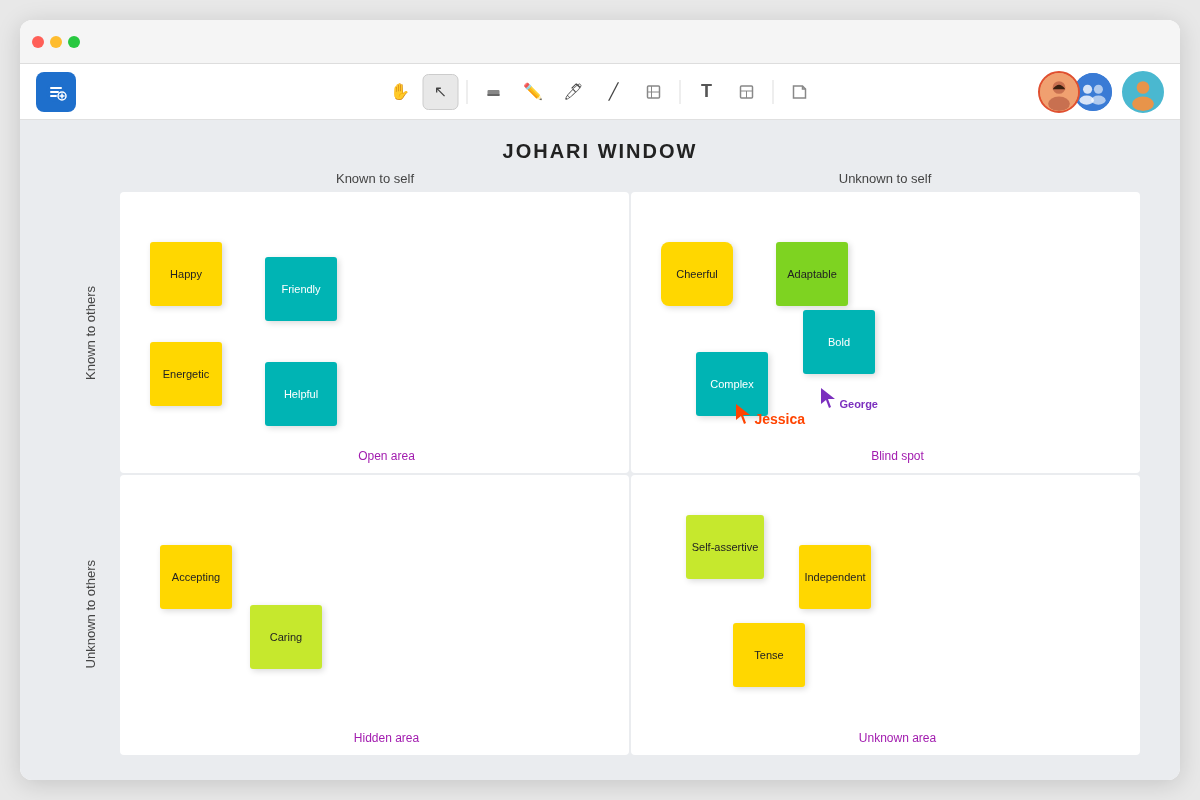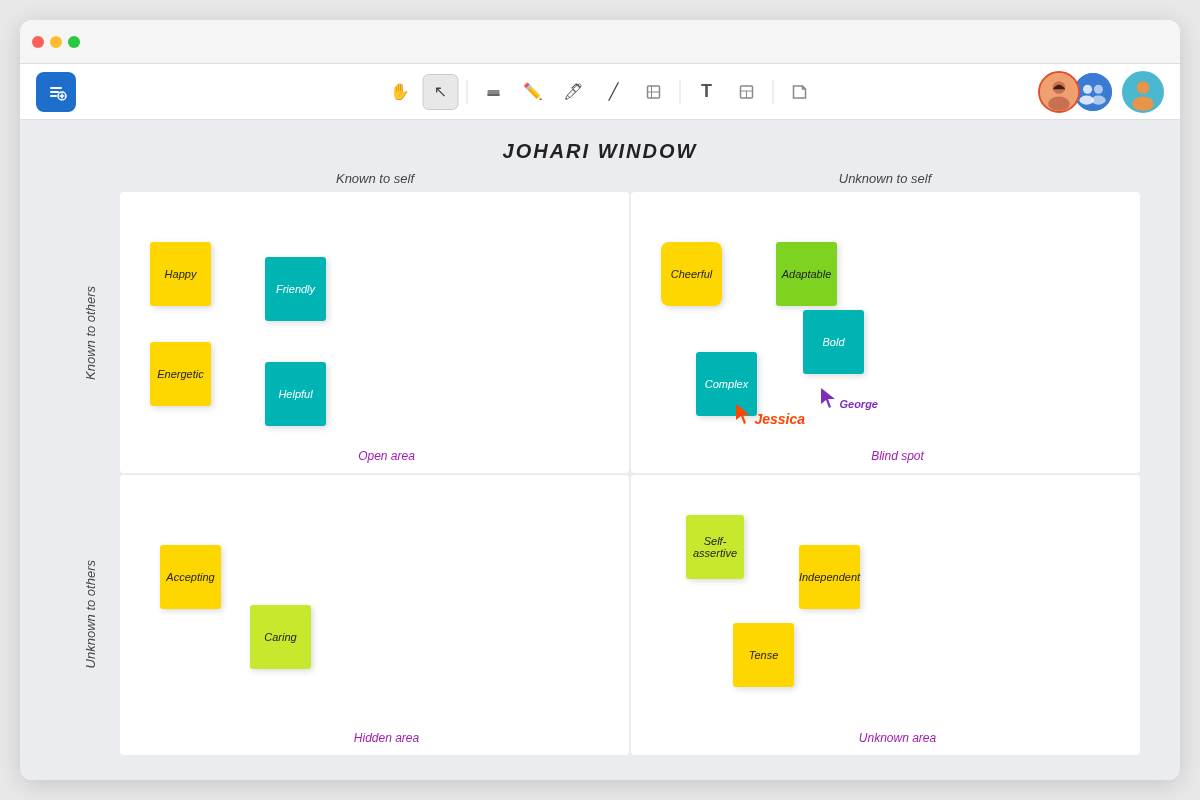--- a/index.html
+++ b/index.html
@@ -136,21 +136,20 @@
       background: #4ab8d0;
       border-color: #4ab8d0;
     }
 
     
     .main-content {
       flex: 1;
       background: #eaecef;
       padding: 20px 40px;
       overflow: hidden;
-      font-style: italic;
     }
 
     .johari-title {
       text-align: center;
       font-size: 20px;
       font-weight: 700;
       letter-spacing: 2px;
       margin-bottom: 8px;
       color: #222;
     }
@@ -223,21 +222,21 @@
       right: 0;
       text-align: center;
       font-size: 12px;
       color: #a21caf;
       margin-left: 24px;
     }
 
     
     .sticky {
       position: absolute;
-      width: 61px;
+      width: 72px;
       height: 64px;
       border-radius: 3px;
       display: flex;
       align-items: center;
       justify-content: center;
       text-align: center;
       font-size: 11px;
       font-weight: 500;
       color: #222;
       box-shadow: 2px 2px 6px rgba(0,0,0,0.15);
@@ -390,21 +389,21 @@
             <div class="quadrant-label">Blind spot</div>
           </div>
 
           <div class="quadrant">
             <div class="sticky sticky-yellow" style="left:40px;top:70px;">Accepting</div>
             <div class="sticky sticky-lime" style="left:130px;top:130px;">Caring</div>
             <div class="quadrant-label">Hidden area</div>
           </div>
 
           <div class="quadrant">
-            <div class="sticky sticky-lime" style="left:55px;top:40px;width:58px;">Self-assertive</div>
+            <div class="sticky sticky-lime" style="left:55px;top:40px;width:78px;">Self-assertive</div>
             <div class="sticky sticky-yellow" style="left:168px;top:70px;">Independent</div>
             <div class="sticky sticky-yellow" style="left:102px;top:148px;">Tense</div>
             <div class="quadrant-label">Unknown area</div>
           </div>
         </div>
       </div>
     </div>
   </div>
 </div>
 

